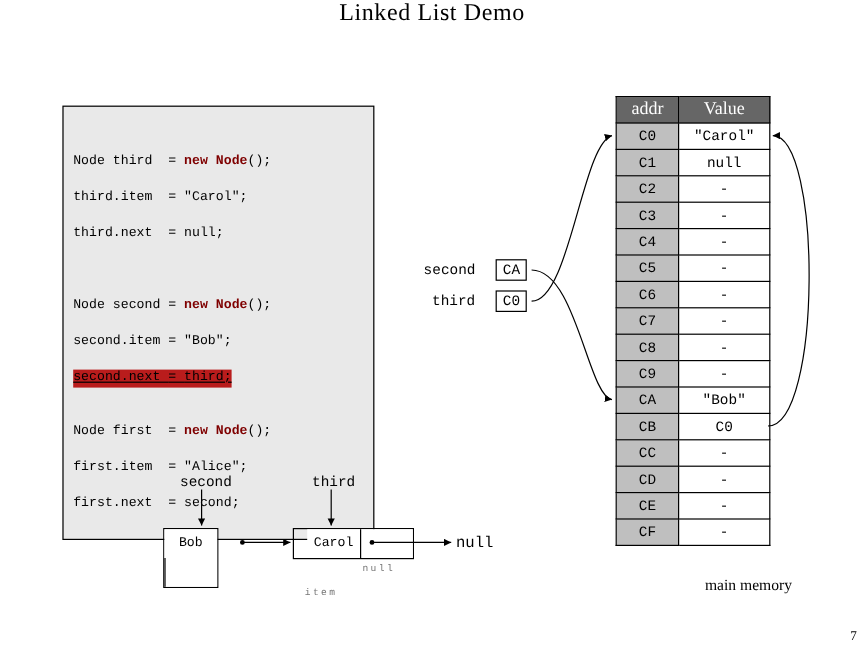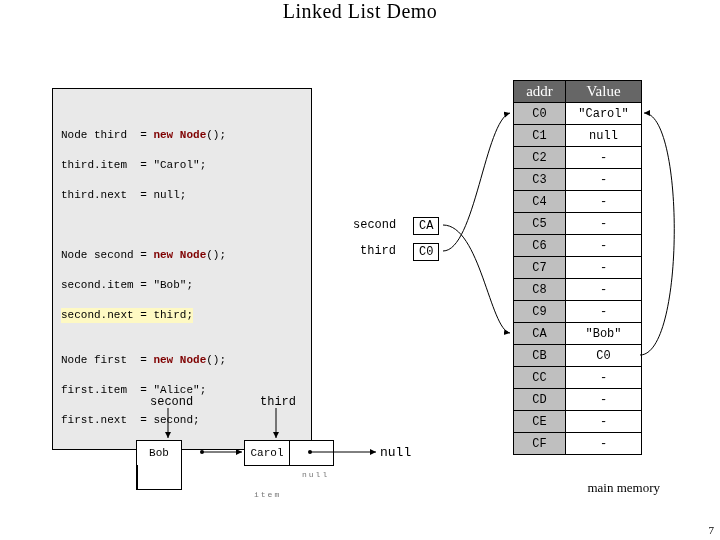--- a/index.html
+++ b/index.html
@@ -27,21 +27,21 @@
     background: #e9e9e9;
     border: 1px solid #000;
     font-family: "Courier New", monospace;
     font-size: 11px;
     line-height: 15px;
     padding: 24px 8px 6px 8px;
     white-space: pre;
   }
   .code .kw { color: #7f0000; font-weight: bold; }
   .code .fn { color: #7f0000; font-weight: bold; }
-  .code .hl { background: #fef9c3; display: inline-block; }
+  .code .hl { background: #b91c1c; display: inline-block; text-decoration: underline; }
   .code-row { display: block; }
 
   
   .mem {
     position: absolute;
     right: 78px;
     top: 80px;
     border-collapse: collapse;
     font-family: "Courier New", monospace;
     font-size: 12px;
@@ -222,21 +222,21 @@
 </table>
 <div class="mem-caption">main memory</div>
 
 <div class="node-label" style="left:150px; top:395px;">second</div>
 <div class="node-label" style="left:260px; top:395px;">third</div>
 
 <div class="node-box" style="left:136px; top:440px;flex-direction:column;">
   <div class="node-cell">Bob</div>
   <div class="node-cell"></div>
 </div>
-<div class="node-box" style="left:244px; top:440px;">
+<div class="node-box" style="left:244px; top:440px;padding-left:11px;">
   <div class="node-cell">Carol</div>
   <div class="node-cell"></div>
 </div>
 <div class="null-text" style="left:380px; top:445px;">null</div>
 
 <div class="sublabel" style="left:254px; top:470px;margin-top:20px;">item</div>
 <div class="sublabel" style="left:302px; top:470px;">null</div>
 
 <div class="page-num">7</div>
 

